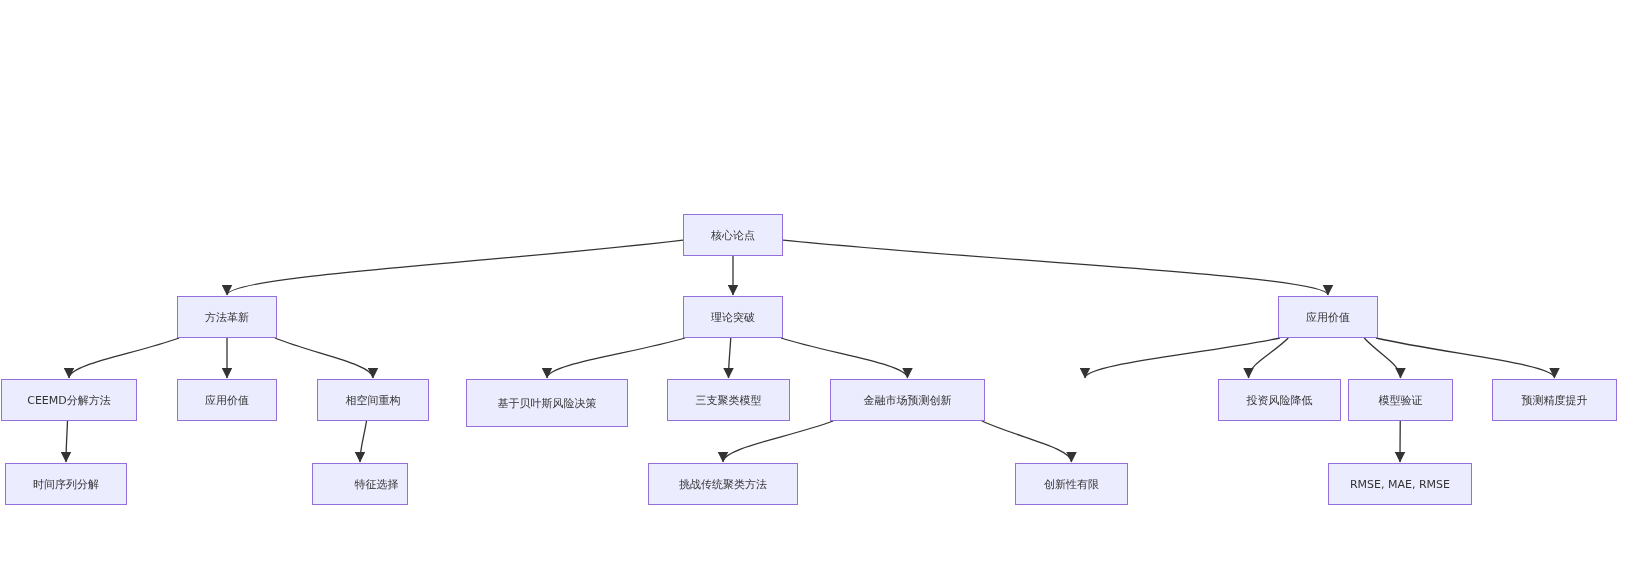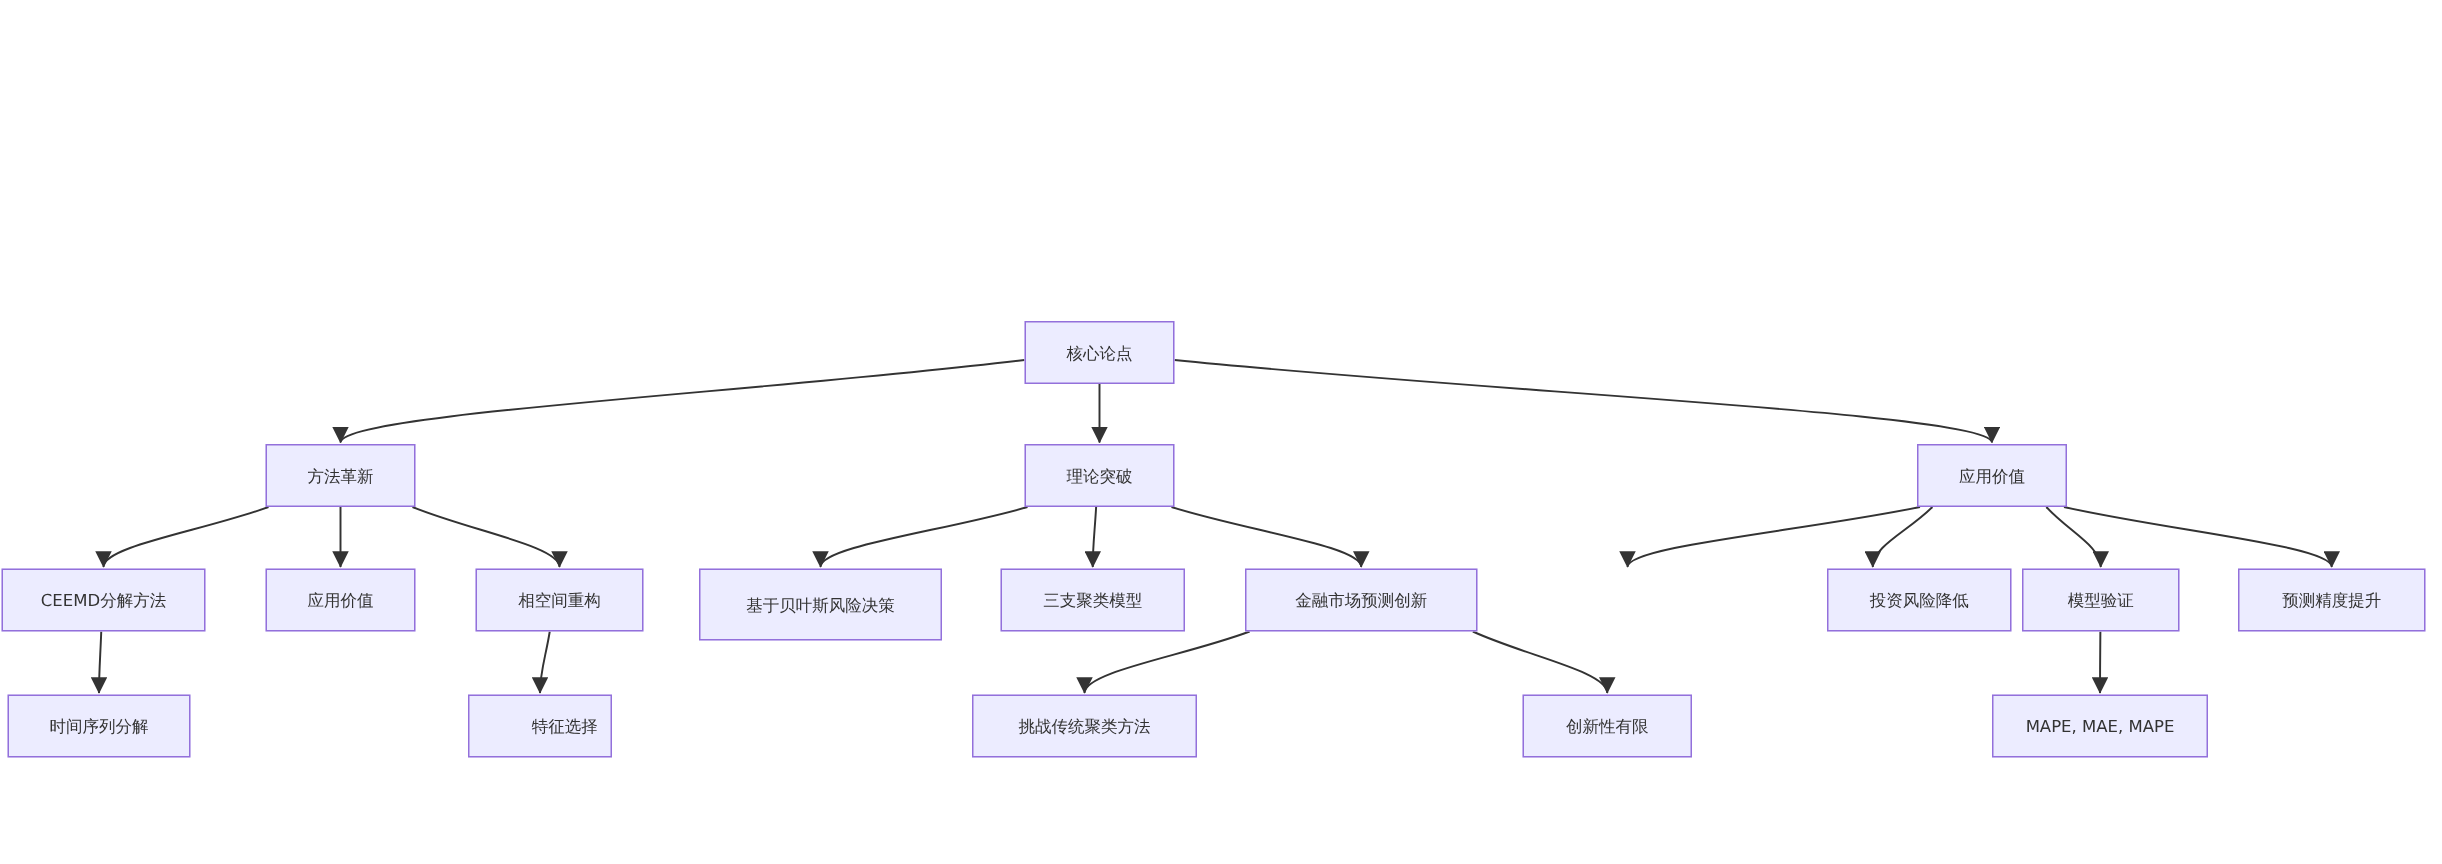--- a/index.html
+++ b/index.html
@@ -85,15 +85,15 @@
   <div class="node" id="n-three_way_model" style="left:667px;top:379px;width:123px;height:42px;">三支聚类模型</div>
   <div class="node" id="n-fin_market" style="left:830px;top:379px;width:155px;height:42px;">金融市场预测创新</div>
   <div class="node" id="n-risk" style="left:1187px;top:379px;width:123px;height:42px;margin-left:31px;">投资风险降低</div>
   <div class="node" id="n-validation" style="left:1348px;top:379px;width:105px;height:42px;">模型验证</div>
   <div class="node" id="n-accuracy" style="left:1492px;top:379px;width:125px;height:42px;">预测精度提升</div>
 
   <div class="node" id="n-time_series" style="left:5px;top:463px;width:122px;height:42px;">时间序列分解</div>
   <div class="node" id="n-feature" style="left:312px;top:463px;width:96px;height:42px;padding-left:33px;">特征选择</div>
   <div class="node" id="n-challenge" style="left:648px;top:463px;width:150px;height:42px;">挑战传统聚类方法</div>
   <div class="node" id="n-limited" style="left:1015px;top:463px;width:113px;height:42px;">创新性有限</div>
-  <div class="node" id="n-metrics" style="left:1328px;top:463px;width:144px;height:42px;">MAPE, MAE, MAPE</div>
+  <div class="node" id="n-metrics" style="left:1328px;top:463px;width:144px;height:42px;">RMSE, MAE, RMSE</div>
 
 </div>
 
 </body></html>

